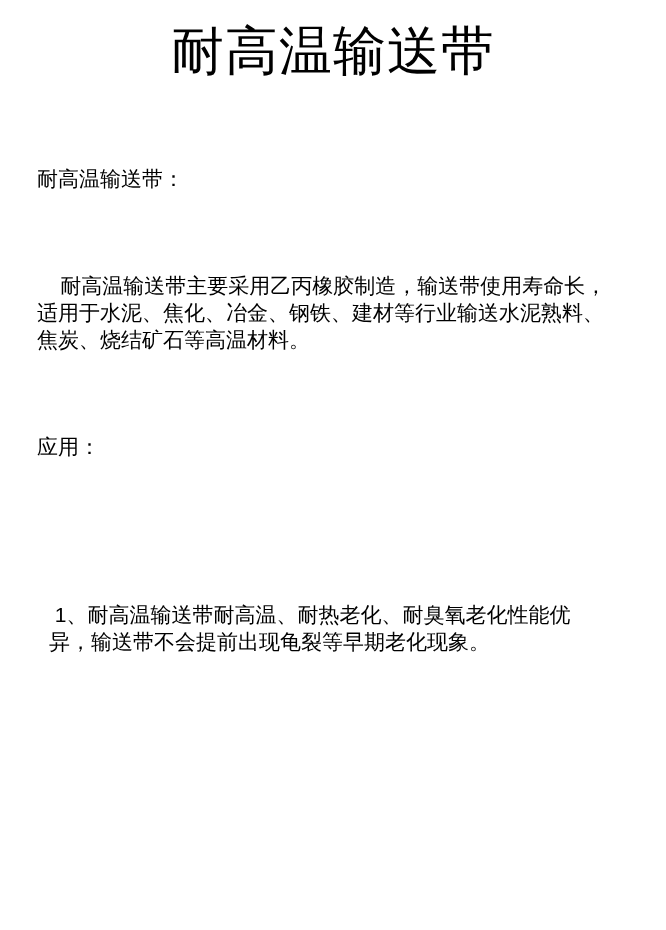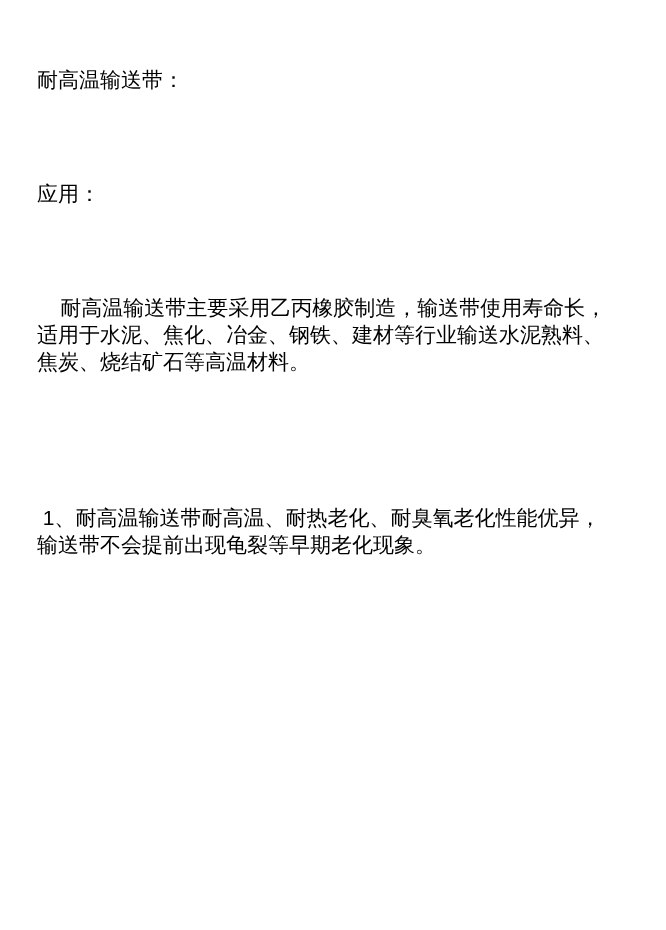--- a/index.html
+++ b/index.html
@@ -14,33 +14,34 @@
     letter-spacing:1px;
     color:#000;
   }
   .body-text{
     width:574px;
     margin:0 0 0 37px;
     font-size:21px;
     line-height:27px;
     white-space:pre-wrap;
   }
-  .body-text p{margin:12px 0 21px 0;}
-  .features div{margin:0;}
+  .body-text p{margin:5px 0 21px 0;}
+  .features div{margin:12px;}
 </style>
 </head>
 <body>
 
 <div class="page">
 
+  <h1 class="title">耐高温输送带</h1>
 
   <div class="body-text">
     <p>耐高温输送带：</p>
+    <p>    耐高温输送带主要采用乙丙橡胶制造，输送带使用寿命长，适用于水泥、焦化、冶金、钢铁、建材等行业输送水泥熟料、焦炭、烧结矿石等高温材料。</p>
     <p>应用：</p>
-    <p>    耐高温输送带主要采用乙丙橡胶制造，输送带使用寿命长，适用于水泥、焦化、冶金、钢铁、建材等行业输送水泥熟料、焦炭、烧结矿石等高温材料。</p>
     <div class="features">
       <div> 1、耐高温输送带耐高温、耐热老化、耐臭氧老化性能优异，输送带不会提前出现龟裂等早期老化现象。</div>
       
       
       
     </div>
   </div>
 
 </div>
 

